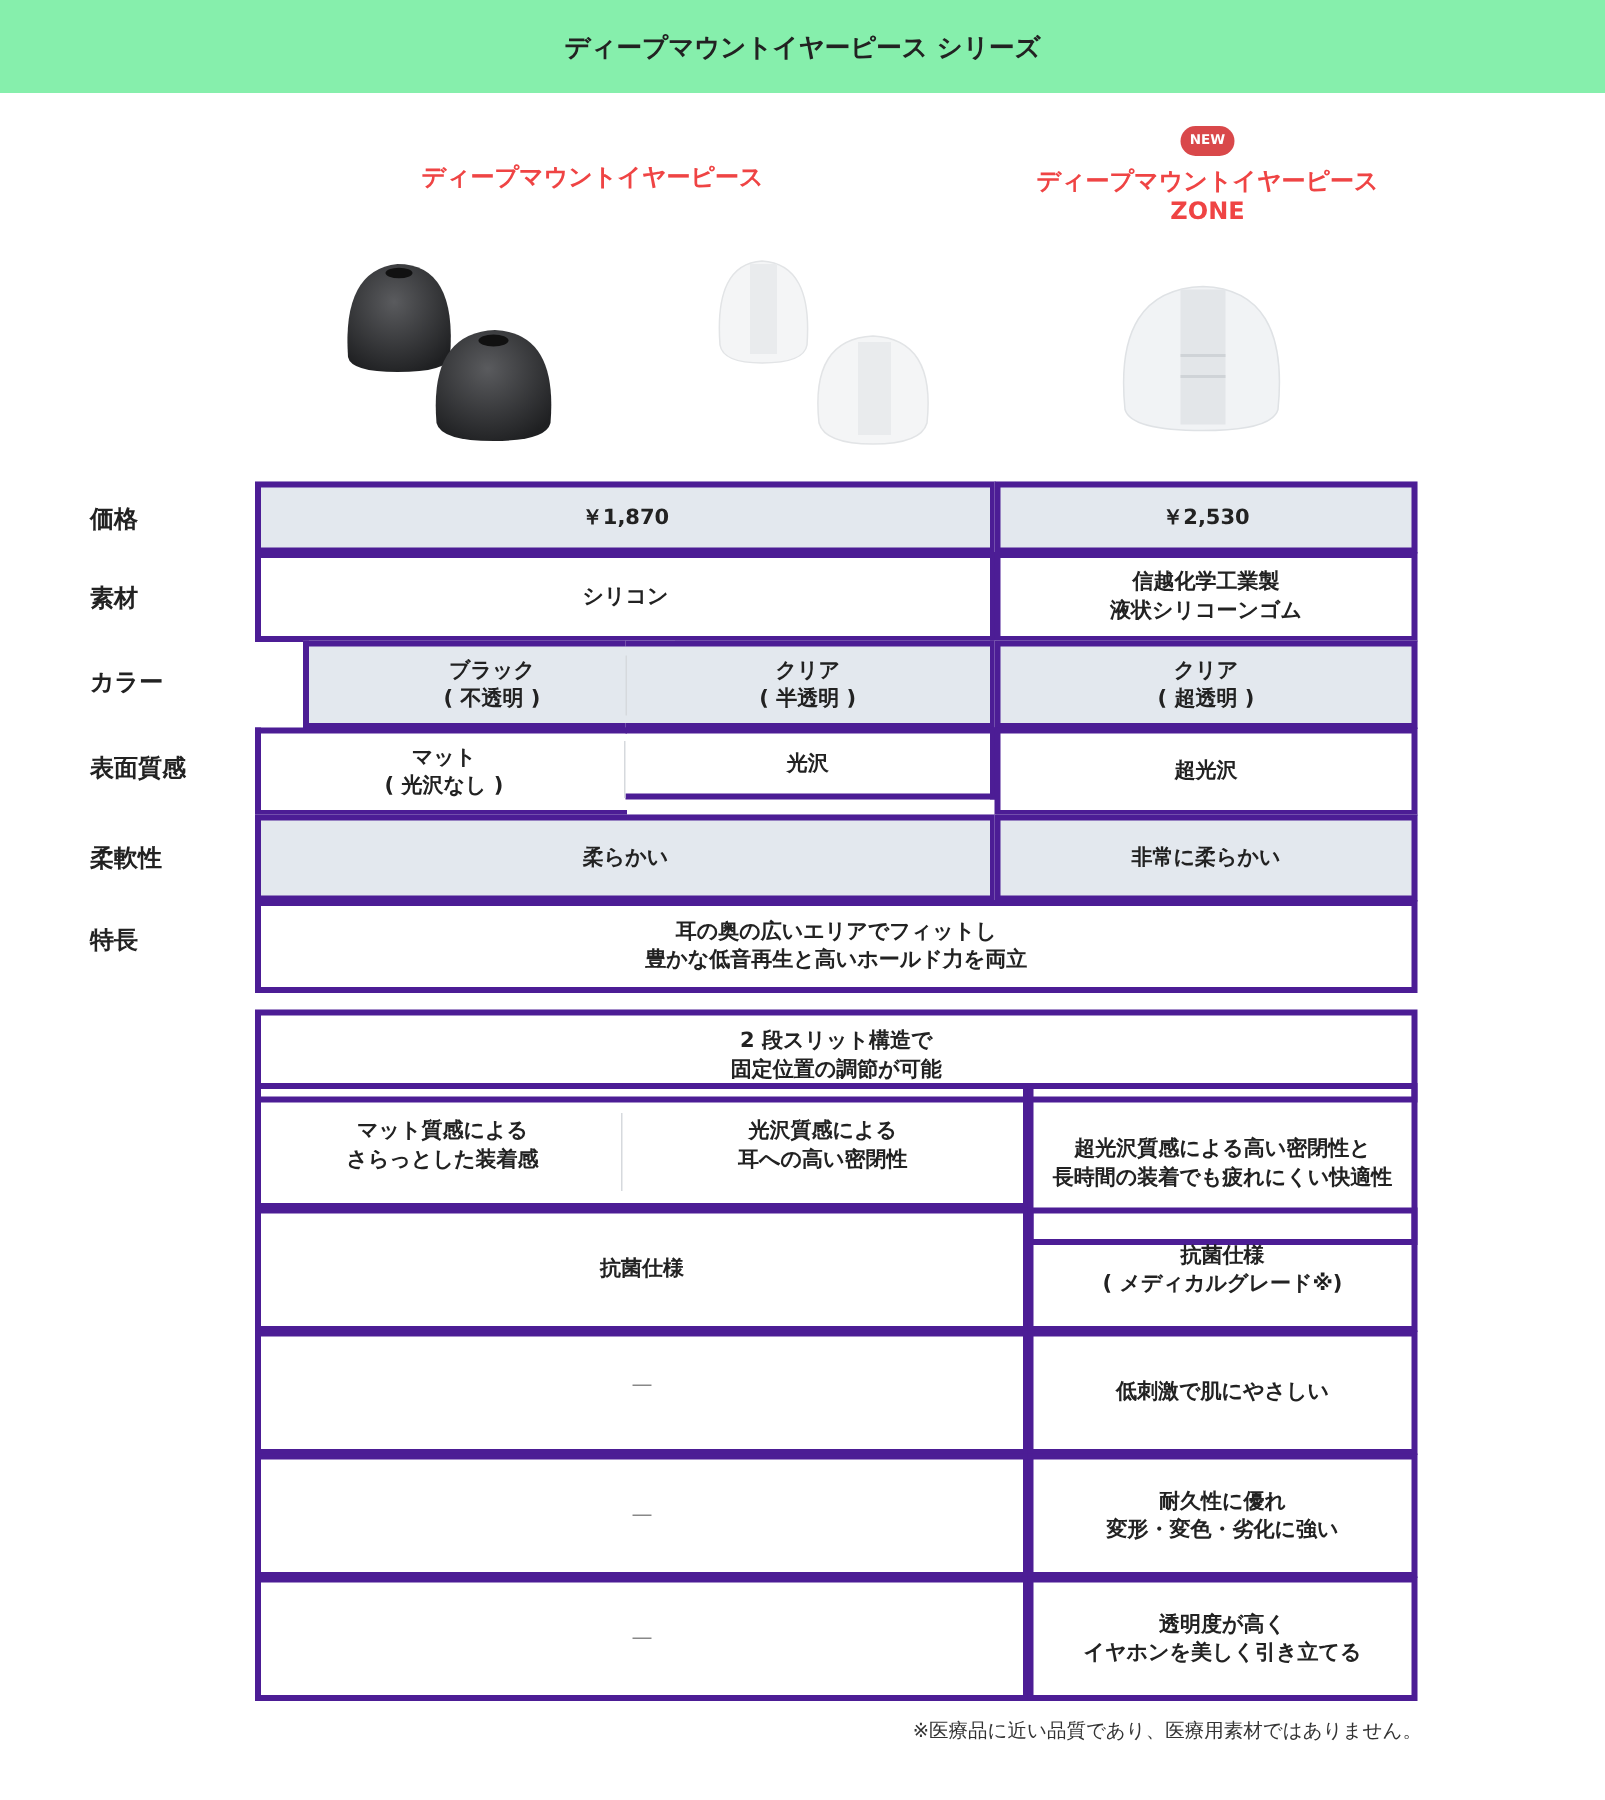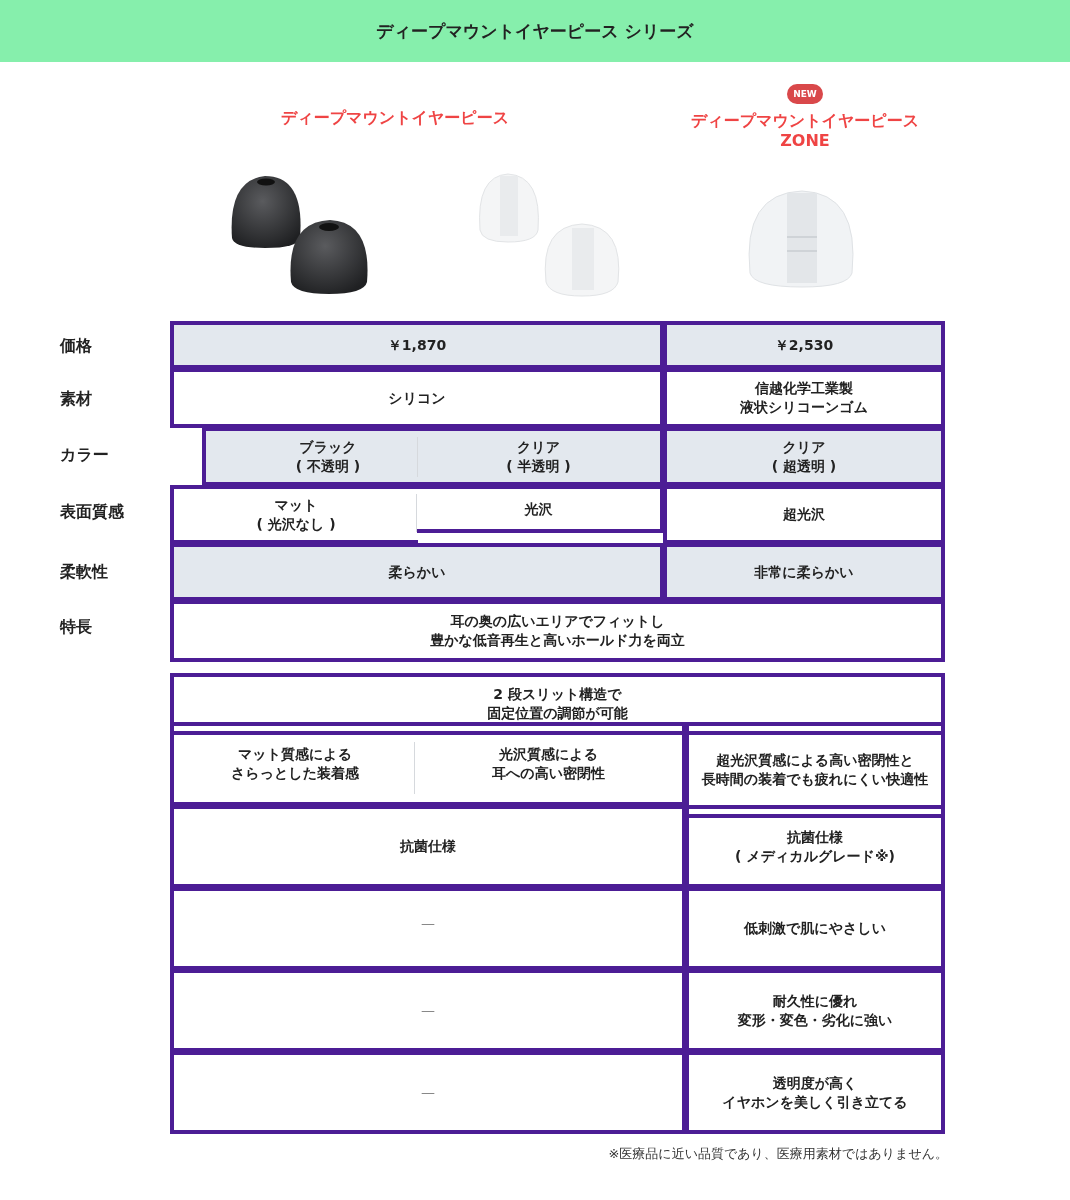--- a/index.html
+++ b/index.html
@@ -112,21 +112,21 @@
 <div class="cell" style="left:170px; top:600px; width:775px; height:62px;">耳の奥の広いエリアでフィットし
 豊かな低音再生と高いホールド力を両立</div>
 <div class="cell" style="left:170px; top:661px; width:775px; height:62px;margin-top:12px;">2 段スリット構造で
 固定位置の調節が可能</div>
 
 <div class="cell" style="left:170px; top:722px; width:246px; height:84px; border-right:none;">マット質感による
 さらっとした装着感</div>
 <div class="cell" style="left:415px; top:722px; width:271px; height:84px; border-left:none;">光沢質感による
 耳への高い密閉性</div>
 <div class="vdiv" style="left:414px; top:742px; height:52px;"></div>
-<div class="cell" style="left:685px; top:722px; width:260px; height:96px;">超光沢質感による高い密閉性と
+<div class="cell" style="left:685px; top:722px; width:260px; height:108px;">超光沢質感による高い密閉性と
 長時間の装着でも疲れにくい快適性</div>
 
 <div class="cell" style="left:170px; top:805px; width:516px; height:83px;">抗菌仕様</div>
 <div class="cell" style="left:685px; top:805px; width:260px; height:83px;">抗菌仕様
 ( メディカルグレード※)</div>
 
 <div class="cell dash" style="left:170px; top:887px; width:516px; height:83px; padding-bottom:10px;">—</div>
 <div class="cell" style="left:685px; top:887px; width:260px; height:83px;">低刺激で肌にやさしい</div>
 
 <div class="cell dash" style="left:170px; top:969px; width:516px; height:83px;">—</div>

